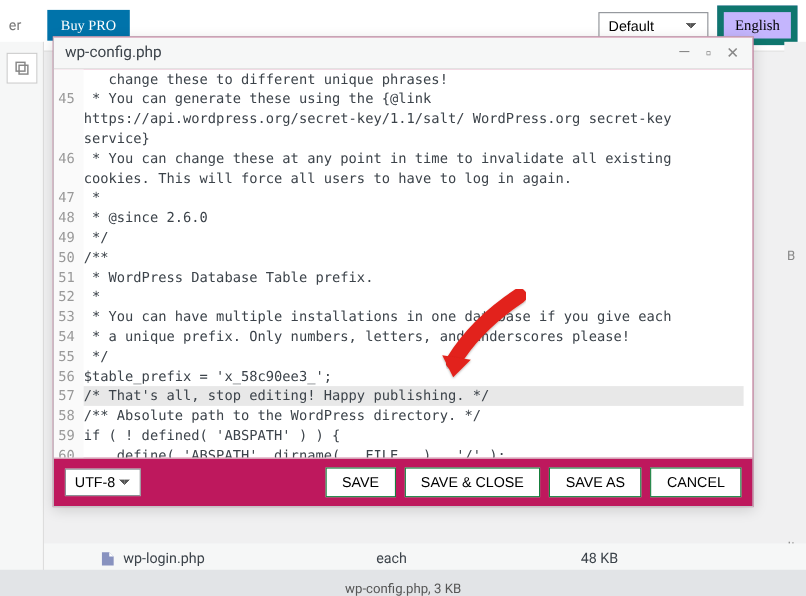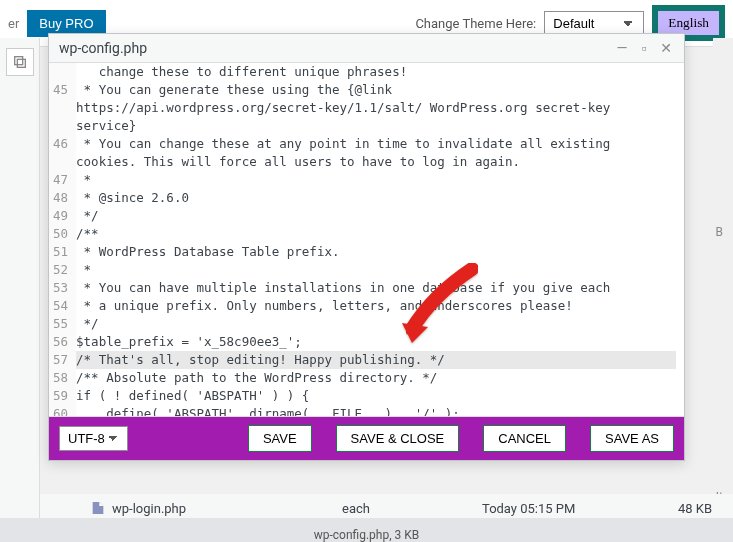--- a/index.html
+++ b/index.html
@@ -1,19 +1,19 @@
 <!DOCTYPE html>
 <html><head>
 <meta charset="utf-8">
 <style>
 * { box-sizing: border-box; margin: 0; padding: 0; }
 body { font-family: -apple-system, BlinkMacSystemFont, "Segoe UI", Roboto, sans-serif; font-size: 13px; background: #f0f0f1; color: #3c434a; width: 733px; height: 542px; overflow: hidden; position: relative; }
 
 .top-bar { display: flex; align-items: center; padding: 5px 8px; background: #fff; border-bottom: 1px solid #ddd; }
-.buy-pro-btn { background: #0073aa; color: #fff; border: none; padding: 6px 12px; font-size: 13px; cursor: pointer; }
+.buy-pro-btn { background: #0073aa; color: #fff; border: none; padding: 6px 12px; font-size: 13px; cursor: pointer; font-family: Liberation Serif, serif; }
 .top-spacer { flex: 1; }
 .theme-label { color: #555; margin-right: 8px; }
 .theme-select { border: 1px solid #8c8f94; padding: 4px 24px 4px 8px; background: #fff; font-size: 13px; min-width: 100px; appearance: none; background-image: linear-gradient(45deg, transparent 50%, #555 50%), linear-gradient(135deg, #555 50%, transparent 50%); background-position: calc(100% - 15px) center, calc(100% - 10px) center; background-size: 5px 5px, 5px 5px; background-repeat: no-repeat; }
 .lang-btn { border: 6px solid #0f766e; background: #c4b5fd; padding: 4px 10px; margin-left: 8px; font-family: Liberation Serif, serif; }
 
 .left-rail { position: absolute; left: 0; top: 38px; bottom: 0; width: 40px; background: #f6f7f7; border-right: 1px solid #ddd; }
 .rail-icon { width: 28px; height: 28px; margin: 10px auto; border: 1px solid #ccc; background: #fff; display: flex; align-items: center; justify-content: center; }
 .rail-icon svg { width: 16px; height: 16px; }
 
 .right-rail { position: absolute; right: 0; top: 38px; bottom: 30px; width: 20px; background: #f0f0f1; }
@@ -25,46 +25,45 @@
 .fc-perm { width: 140px; }
 .fc-time { width: 150px; }
 .fc-size { width: 80px; text-align: right; }
 
 .status-bar { position: absolute; left: 0; right: 0; bottom: 0; height: 24px; background: #e2e4e7; display: flex; align-items: flex-end; justify-content: center; font-size: 12px; color: #555; }
 
 .sel-b { position: absolute; right: 10px; top: 225px; color: #888; font-size: 12px; }
 .sel-it { position: absolute; right: 10px; top: 490px; color: #888; font-size: 12px; }
 
 
-.editor { position: absolute; left: 48px; top: 33px; right: 48px; height: 428px; background: #a21caf; border: 1px solid #c3c4c7; box-shadow: 0 3px 12px rgba(0,0,0,0.15); display: flex; flex-direction: column; }
+.editor { position: absolute; left: 48px; top: 33px; right: 48px; height: 428px; background: #be185d; border: 1px solid #c3c4c7; box-shadow: 0 3px 12px rgba(0,0,0,0.15); display: flex; flex-direction: column; }
 .editor-title { display: flex; align-items: center; padding: 6px 10px; border-bottom: 1px solid #ddd; background: #f6f7f7; }
 .editor-title-text { flex: 1; font-size: 14px; color: #3c434a; }
 .title-btn { width: 16px; height: 16px; margin-left: 6px; color: #888; cursor: pointer; display: flex; align-items: center; justify-content: center; font-size: 14px; }
 
 .code-area { flex: 1; overflow: hidden; display: flex; font-family: "Consolas", "Menlo", monospace; font-size: 12.5px; line-height: 18px; background: #fff; position: relative; }
 .gutter { background: #fafafa; color: #999; text-align: right; padding: 0 8px 0 4px; user-select: none; }
 .code-lines { flex: 1; white-space: pre; padding-right: 8px; }
 .code-line { height: 18px; }
 .hl { background: #e8e8e8; }
 
 .arrow-overlay { position: absolute; left: 345px; top: 198px; pointer-events: none; }
 
-.editor-footer { display: flex; align-items: center; padding: 8px 10px; border-top: 1px solid #ddd; gap: 24px; }
+.editor-footer { display: flex; align-items: center; padding: 8px 10px; border-top: 1px solid #ddd; gap: 8px; }
 .enc-select { border: 1px solid #8c8f94; padding: 4px 22px 4px 8px; background: #fff; font-size: 13px; appearance: none; background-image: linear-gradient(45deg, transparent 50%, #555 50%), linear-gradient(135deg, #555 50%, transparent 50%); background-position: calc(100% - 14px) center, calc(100% - 9px) center; background-size: 5px 5px, 5px 5px; background-repeat: no-repeat; }
 .footer-spacer { flex: 1; }
 .action-btn { border: 1px solid #15803d; background: #fff; padding: 5px 14px; font-size: 13px; cursor: pointer; }
 </style>
 </head>
 <body>
 
 <div class="top-bar">
-  <span style="color:#777;margin-right:8px;">er</span>
+  <span style="color:#777;margin-right:24px;">er</span>
   <button class="buy-pro-btn">Buy PRO</button>
   <div class="top-spacer"></div>
-  <span class="theme-label">Change Theme Here:</span>
   <select class="theme-select">
     <option>Default</option>
   </select>
   <button class="lang-btn">English</button>
 </div>
 
 <div class="left-rail">
   <div class="rail-icon">
     <svg viewBox="0 0 24 24" fill="none" stroke="#888" stroke-width="2">
         <rect x="8" y="8" width="12" height="12"></rect>
@@ -78,21 +77,20 @@
 <div class="sel-b">B</div>
 <div class="sel-it">It</div>
 
 <div class="file-row-bg">
   <svg class="file-icon" viewBox="0 0 24 24">
       <path fill="#8892bf" d="M4 3h10l6 6v12H4z"></path>
       <path fill="#fff" d="M14 3v6h6"></path>
     </svg>
   <span class="file-cell fc-name">wp-login.php</span>
   <span class="file-cell fc-perm">each</span>
-  <span class="file-cell fc-time">Today 05:15 PM</span>
   <span class="file-cell fc-size">48 KB</span>
 </div>
 
 <div class="status-bar">
   <span>wp-config.php, 3 KB</span>
 </div>
 
 <div class="editor">
   <div class="editor-title">
     <span class="editor-title-text">wp-config.php</span>
@@ -138,16 +136,16 @@
     </svg>
   </div>
 
   <div class="editor-footer">
     <select class="enc-select">
       <option>UTF-8</option>
     </select>
     <div class="footer-spacer"></div>
     <button class="action-btn">SAVE</button>
     <button class="action-btn">SAVE &amp; CLOSE</button>
+    <button class="action-btn">SAVE AS</button>
     <button class="action-btn">CANCEL</button>
-    <button class="action-btn">SAVE AS</button>
   </div>
 </div>
 
 </body></html>

